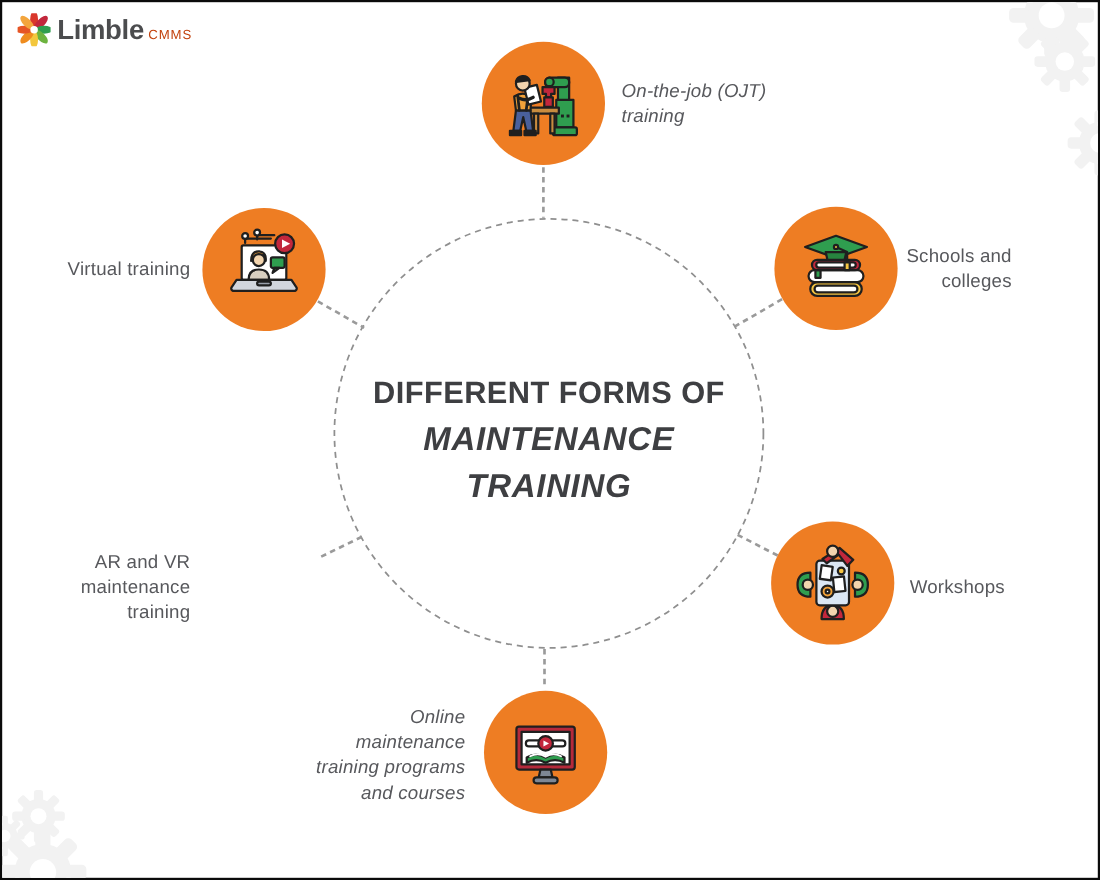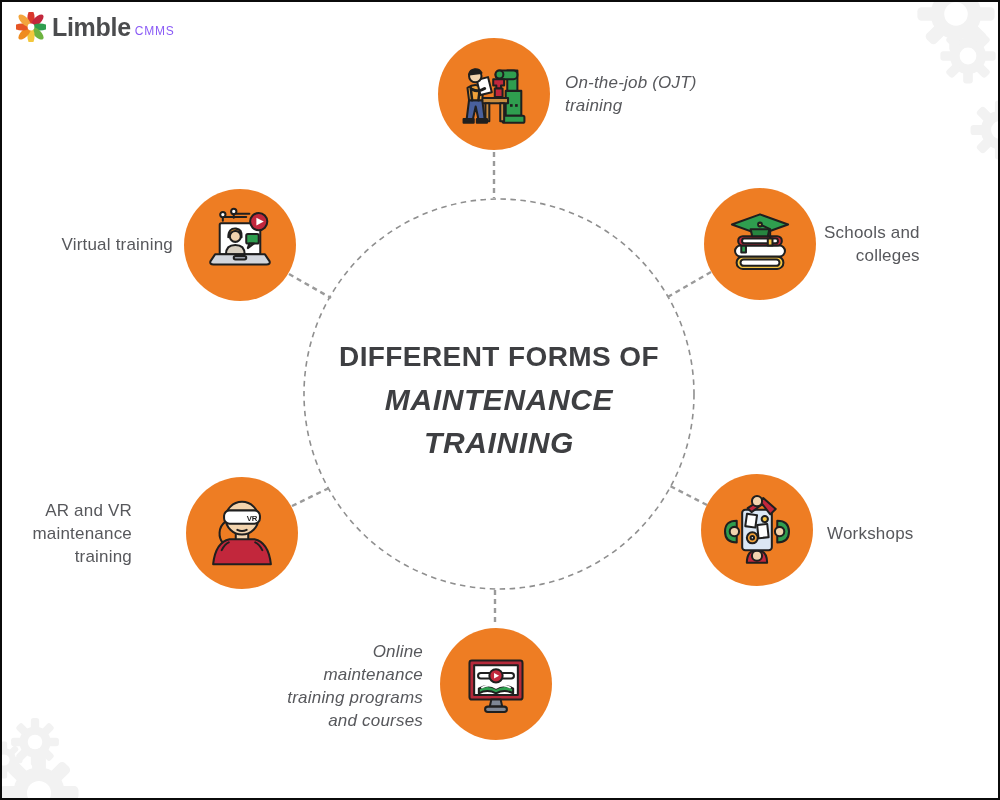--- a/index.html
+++ b/index.html
@@ -7,21 +7,21 @@
     position:relative;width:1000px;height:800px;box-sizing:border-box;
     background:#ffffff;border:2px solid #0b0b0b;overflow:hidden;
     font-family:"Liberation Sans", sans-serif;
   }
   
   .gear{position:absolute;}
   
   .logo{position:absolute;left:14px;top:10px;display:flex;align-items:flex-end;gap:6px;}
   .logo .mark{width:30px;height:30px;}
   .logo .brand{font-size:25px;font-weight:bold;color:#4b4c4e;letter-spacing:-0.3px;line-height:30px;}
-  .logo .suffix{font-size:12px;color:#8b5cf6;letter-spacing:0.8px;padding-bottom:4px;margin-left:-2px;}
+  .logo .suffix{font-size:12px;color:#c2410c;letter-spacing:0.8px;padding-bottom:4px;margin-left:-2px;}
   
   .wires{position:absolute;left:0;top:0;width:1000px;height:800px;pointer-events:none;}
   
   .center-text{
     position:absolute;left:302px;top:197px;width:390px;height:390px;
     display:flex;flex-direction:column;align-items:center;justify-content:center;
     transform:translateY(-10px);text-align:center;
   }
   .center-text .t1{font-size:28px;font-weight:bold;color:#3e3f42;letter-spacing:0.4px;line-height:42px;margin-top:32px;}
   .center-text .t2{font-size:30px;font-weight:bold;font-style:italic;color:#3e3f42;letter-spacing:0.6px;line-height:43px;}
@@ -36,21 +36,21 @@
   .node-workshops{left:699px;top:472px;}
   .node-online{left:438px;top:626px;}
   .node-arvr{left:184px;top:475px;}
   .node-virtual{left:182px;top:187px;}
   
   .label{position:absolute;font-size:17px;color:#57585c;line-height:23px;letter-spacing:0.2px;}
   .label-ojt{left:563px;top:69px;text-align:left;font-style:italic;}
   .label-schools{left:822px;top:219px;text-align:right;}
   .label-workshops{left:825px;top:520px;text-align:left;}
   .label-online{right:575px;top:638px;text-align:right;font-style:italic;}
-  .label-arvr{right:866px;top:497px;text-align:right;}
+  .label-arvr{right:825px;top:497px;text-align:right;}
   .label-virtual{right:825px;top:231px;text-align:right;}
 </style>
 </head>
 <body>
 
 <div class="canvas">
 
   <svg class="gear" style="left:912px;top:-30px;width:84px;height:84px;" viewBox="-50 -50 100 100">
     <g fill="#f2f2f2">
         <circle r="30"></circle>
@@ -278,34 +278,20 @@
       </g>
     </svg>
   </div>
   <div class="label label-online">
     <div>Online</div>
     <div>maintenance</div>
     <div>training programs</div>
     <div>and courses</div>
   </div>
 
-  <div class="node node-arvr">
-    <svg viewBox="0 0 100 100">
-      <g stroke="#1f1f1f" stroke-width="2.6" stroke-linejoin="round" stroke-linecap="round">
-        <rect x="42" y="46" width="16" height="16" fill="#f2d4ae"></rect>
-        <path d="M13 90 Q16 62 34 58 L66 58 Q84 62 87 90 Z" fill="#c2273c"></path>
-        <path d="M24 72 Q28 64 33 62 M76 72 Q72 64 67 62" fill="none"></path>
-        <circle cx="50" cy="31" r="21" fill="#f2d4ae"></circle>
-        <path d="M28 36 C19 43 20 56 25 62" fill="none"></path>
-        <path d="M44 46 Q50 49 56 46" fill="none"></path>
-        <rect x="27" y="21" width="46" height="17" rx="7" fill="#ffffff"></rect>
-        <text x="56" y="34" font-size="10" font-weight="bold" font-family="Liberation Sans, sans-serif" fill="#1f1f1f" stroke="none">VR</text>
-      </g>
-    </svg>
-  </div>
   <div class="label label-arvr">
     <div>AR and VR</div>
     <div>maintenance</div>
     <div>training</div>
   </div>
 
   <div class="node node-virtual">
     <svg viewBox="0 0 100 100">
       <g stroke="#1f1f1f" stroke-width="2.6" stroke-linejoin="round" stroke-linecap="round">
         <path d="M28 14 V19 M42 10 V15 M28 14 H58 M42 10 H62" fill="none"></path>

